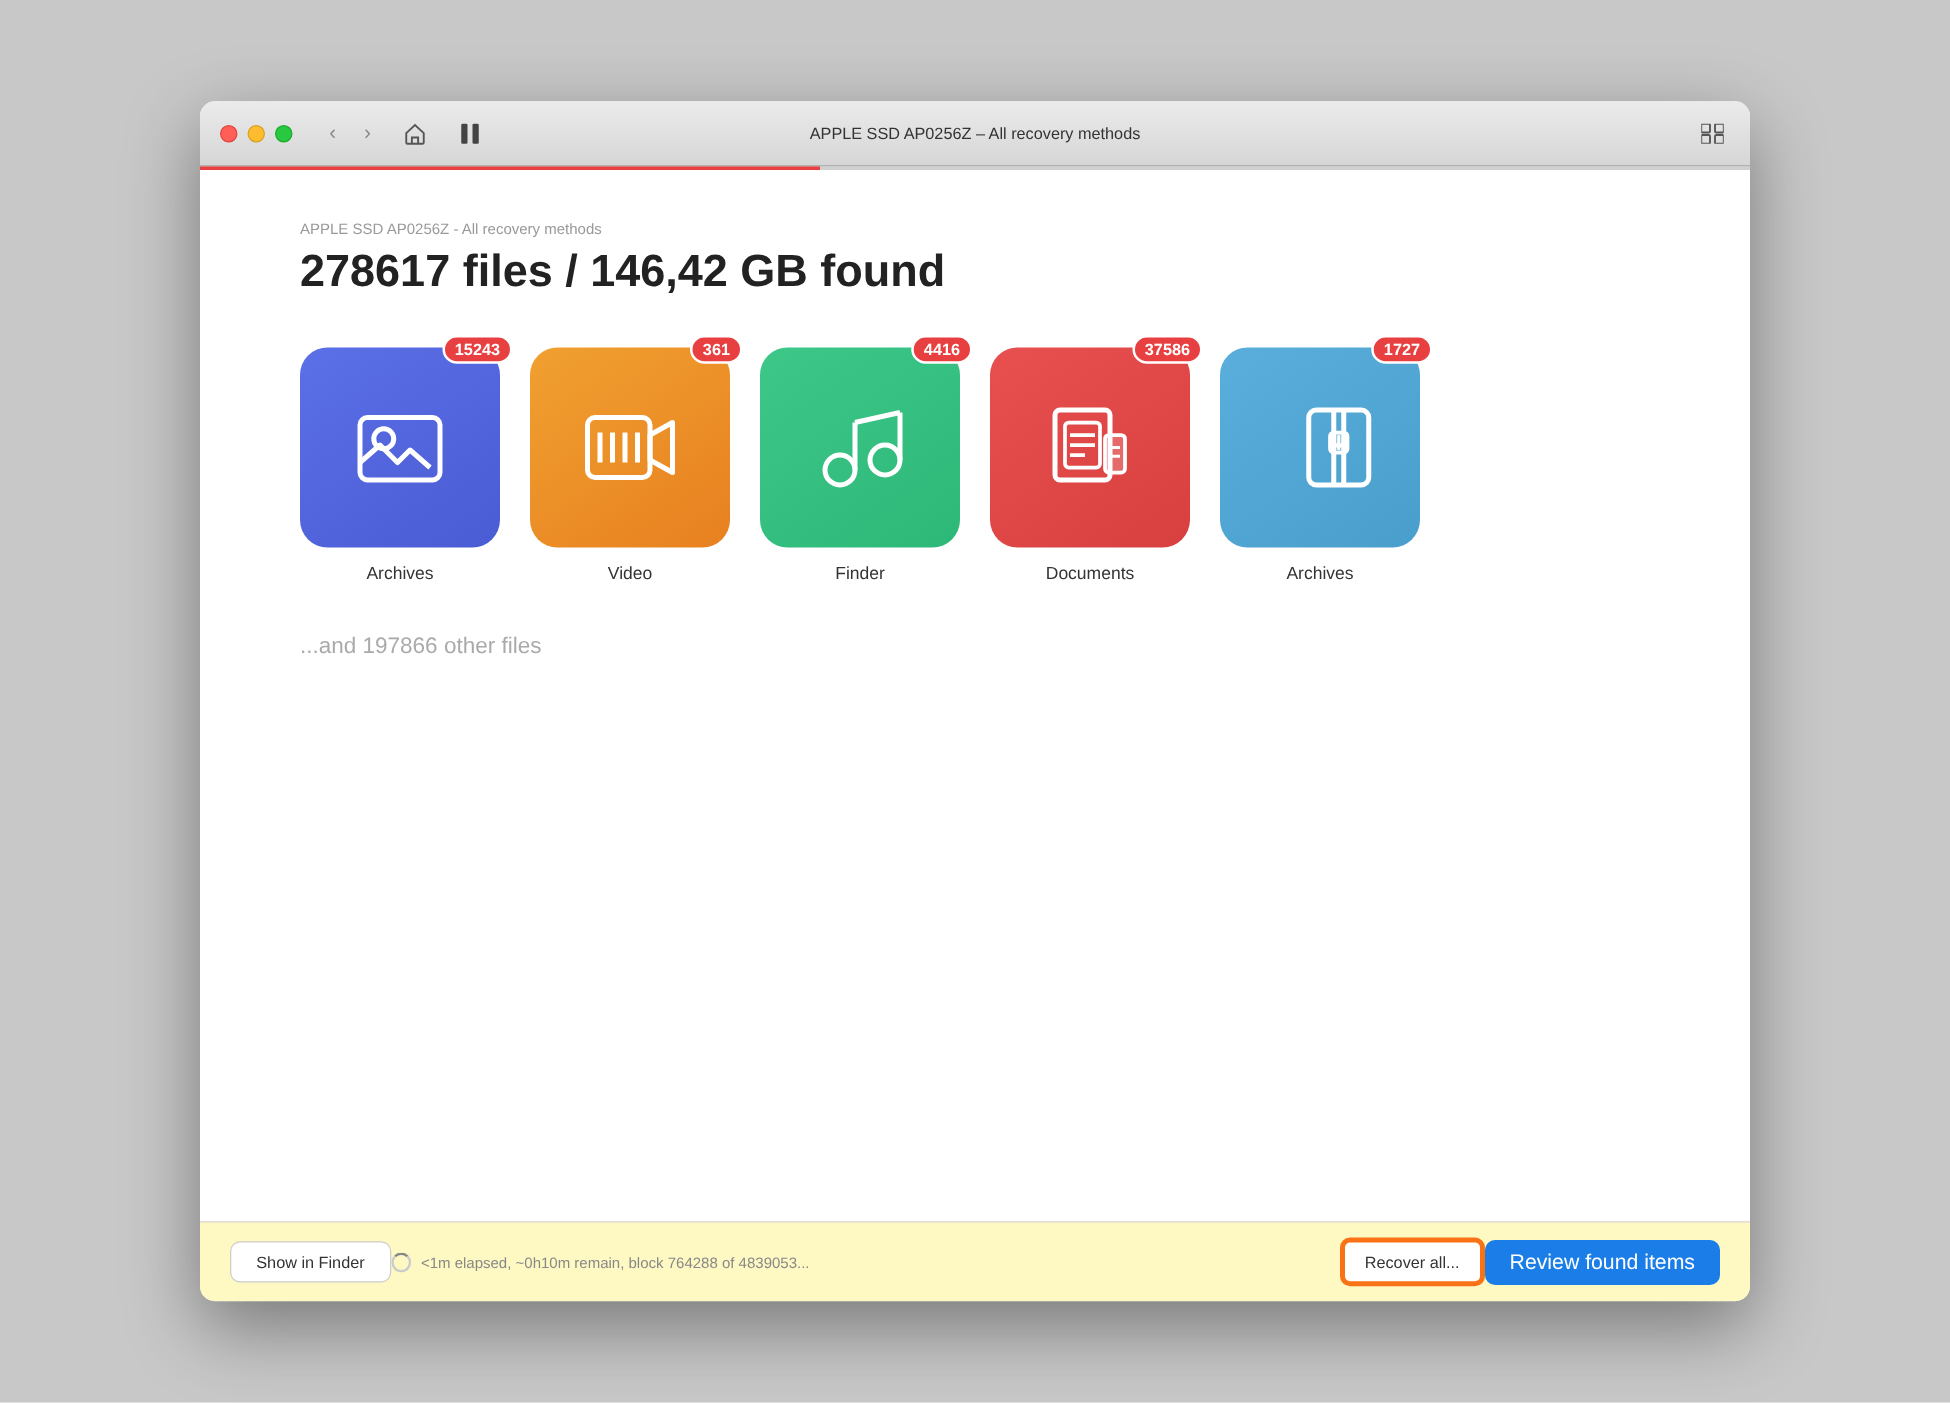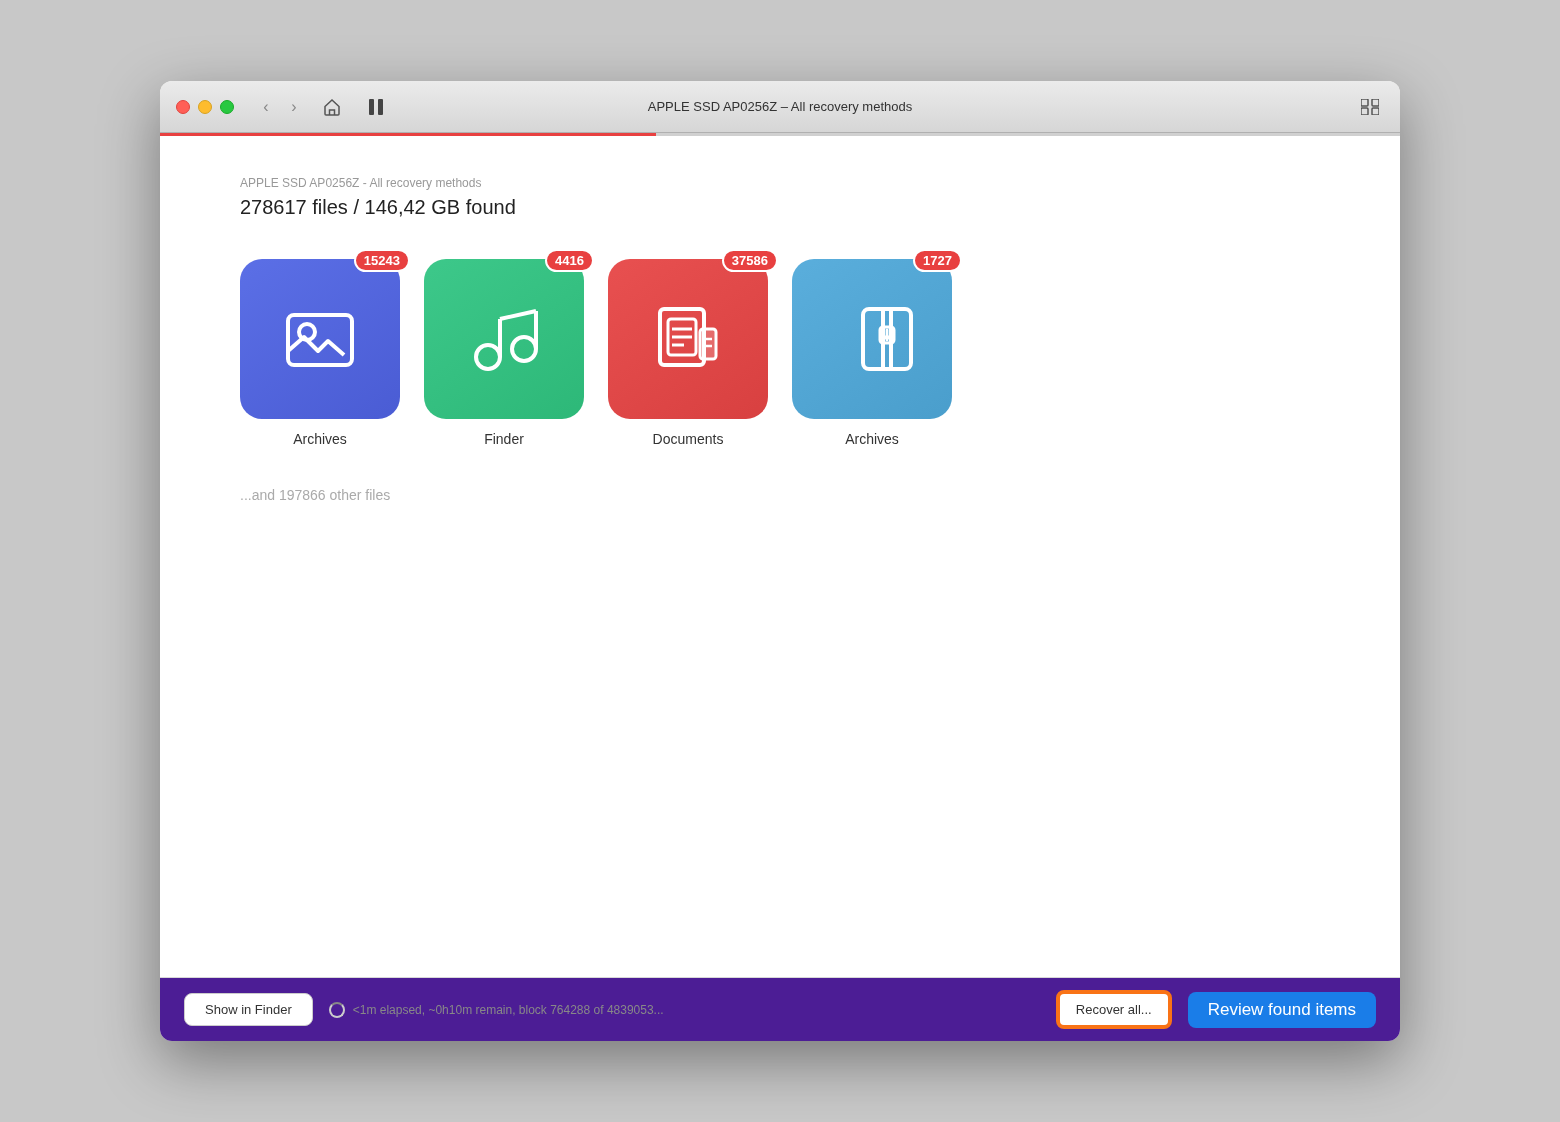--- a/index.html
+++ b/index.html
@@ -130,22 +130,22 @@
       overflow-y: auto;
     }
 
     .breadcrumb {
       font-size: 12px;
       color: #999;
       margin-bottom: 6px;
     }
 
     .page-title {
-      font-size: 20px;
-      font-weight: 400;
+      font-size: 36px;
+      font-weight: 700;
       color: #222;
       margin-bottom: 40px;
     }
 
     
     .categories {
       display: flex;
       gap: 24px;
       margin-bottom: 40px;
     }
@@ -196,34 +196,34 @@
     }
 
     
     .pictures-bg { background: linear-gradient(145deg, #5b6fe6 0%, #4a5cd4 100%); }
     .video-bg { background: linear-gradient(145deg, #f0a030 0%, #e88020 100%); }
     .audio-bg { background: linear-gradient(145deg, #3dc88a 0%, #2db878 100%); }
     .documents-bg { background: linear-gradient(145deg, #e85050 0%, #d84040 100%); }
     .archives-bg { background: linear-gradient(145deg, #5aaedc 0%, #4a9ecc 100%); padding-left: 29px; }
 
     .other-files {
-      font-size: 14px;
+      font-size: 18px;
       color: #aaa;
       margin-top: 10px;
     }
 
     
     .footer {
       height: 64px;
-      background: #4c1d95;
+      background: #fef9c3;
       border-top: 1px solid #d8d8d8;
       display: flex;
       align-items: center;
       padding: 0 24px;
-      gap: 16px;
+      gap: 0;
       flex-shrink: 0;
     }
 
     .finder-btn {
       padding: 8px 20px;
       background: white;
       border: 1px solid #ccc;
       border-radius: 8px;
       font-size: 13px;
       color: #333;
@@ -332,20 +332,34 @@
           <svg viewBox="0 0 80 80" fill="none">
             <rect x="8" y="16" width="64" height="50" rx="6" stroke="white" stroke-width="4"></rect>
             <circle cx="27" cy="33" r="8" stroke="white" stroke-width="4"></circle>
             <path d="M8 52l16-14 14 14 10-10 16 14" stroke="white" stroke-width="4" stroke-linejoin="round"></path>
           </svg>
           <div class="badge">15243</div>
         </div>
         <div class="card-label">Archives</div>
       </div>
 
+      <div class="category-card">
+        <div class="card-icon video-bg">
+          <svg viewBox="0 0 80 80" fill="none">
+            <rect x="6" y="16" width="50" height="48" rx="6" stroke="white" stroke-width="4"></rect>
+            <path d="M56 30l18-10v40l-18-10V30z" stroke="white" stroke-width="4" stroke-linejoin="round"></path>
+            <line x1="16" y1="28" x2="16" y2="52" stroke="white" stroke-width="4"></line>
+            <line x1="26" y1="28" x2="26" y2="52" stroke="white" stroke-width="4"></line>
+            <line x1="36" y1="28" x2="36" y2="52" stroke="white" stroke-width="4"></line>
+            <line x1="46" y1="28" x2="46" y2="52" stroke="white" stroke-width="4"></line>
+          </svg>
+          <div class="badge">361</div>
+        </div>
+        <div class="card-label">Video</div>
+      </div>
 
       <div class="category-card">
         <div class="card-icon audio-bg">
           <svg viewBox="0 0 80 80" fill="none">
             <circle cx="24" cy="58" r="12" stroke="white" stroke-width="4"></circle>
             <circle cx="60" cy="50" r="12" stroke="white" stroke-width="4"></circle>
             <line x1="36" y1="58" x2="36" y2="20" stroke="white" stroke-width="4"></line>
             <line x1="72" y1="50" x2="72" y2="12" stroke="white" stroke-width="4"></line>
             <line x1="36" y1="20" x2="72" y2="12" stroke="white" stroke-width="4"></line>
           </svg>

